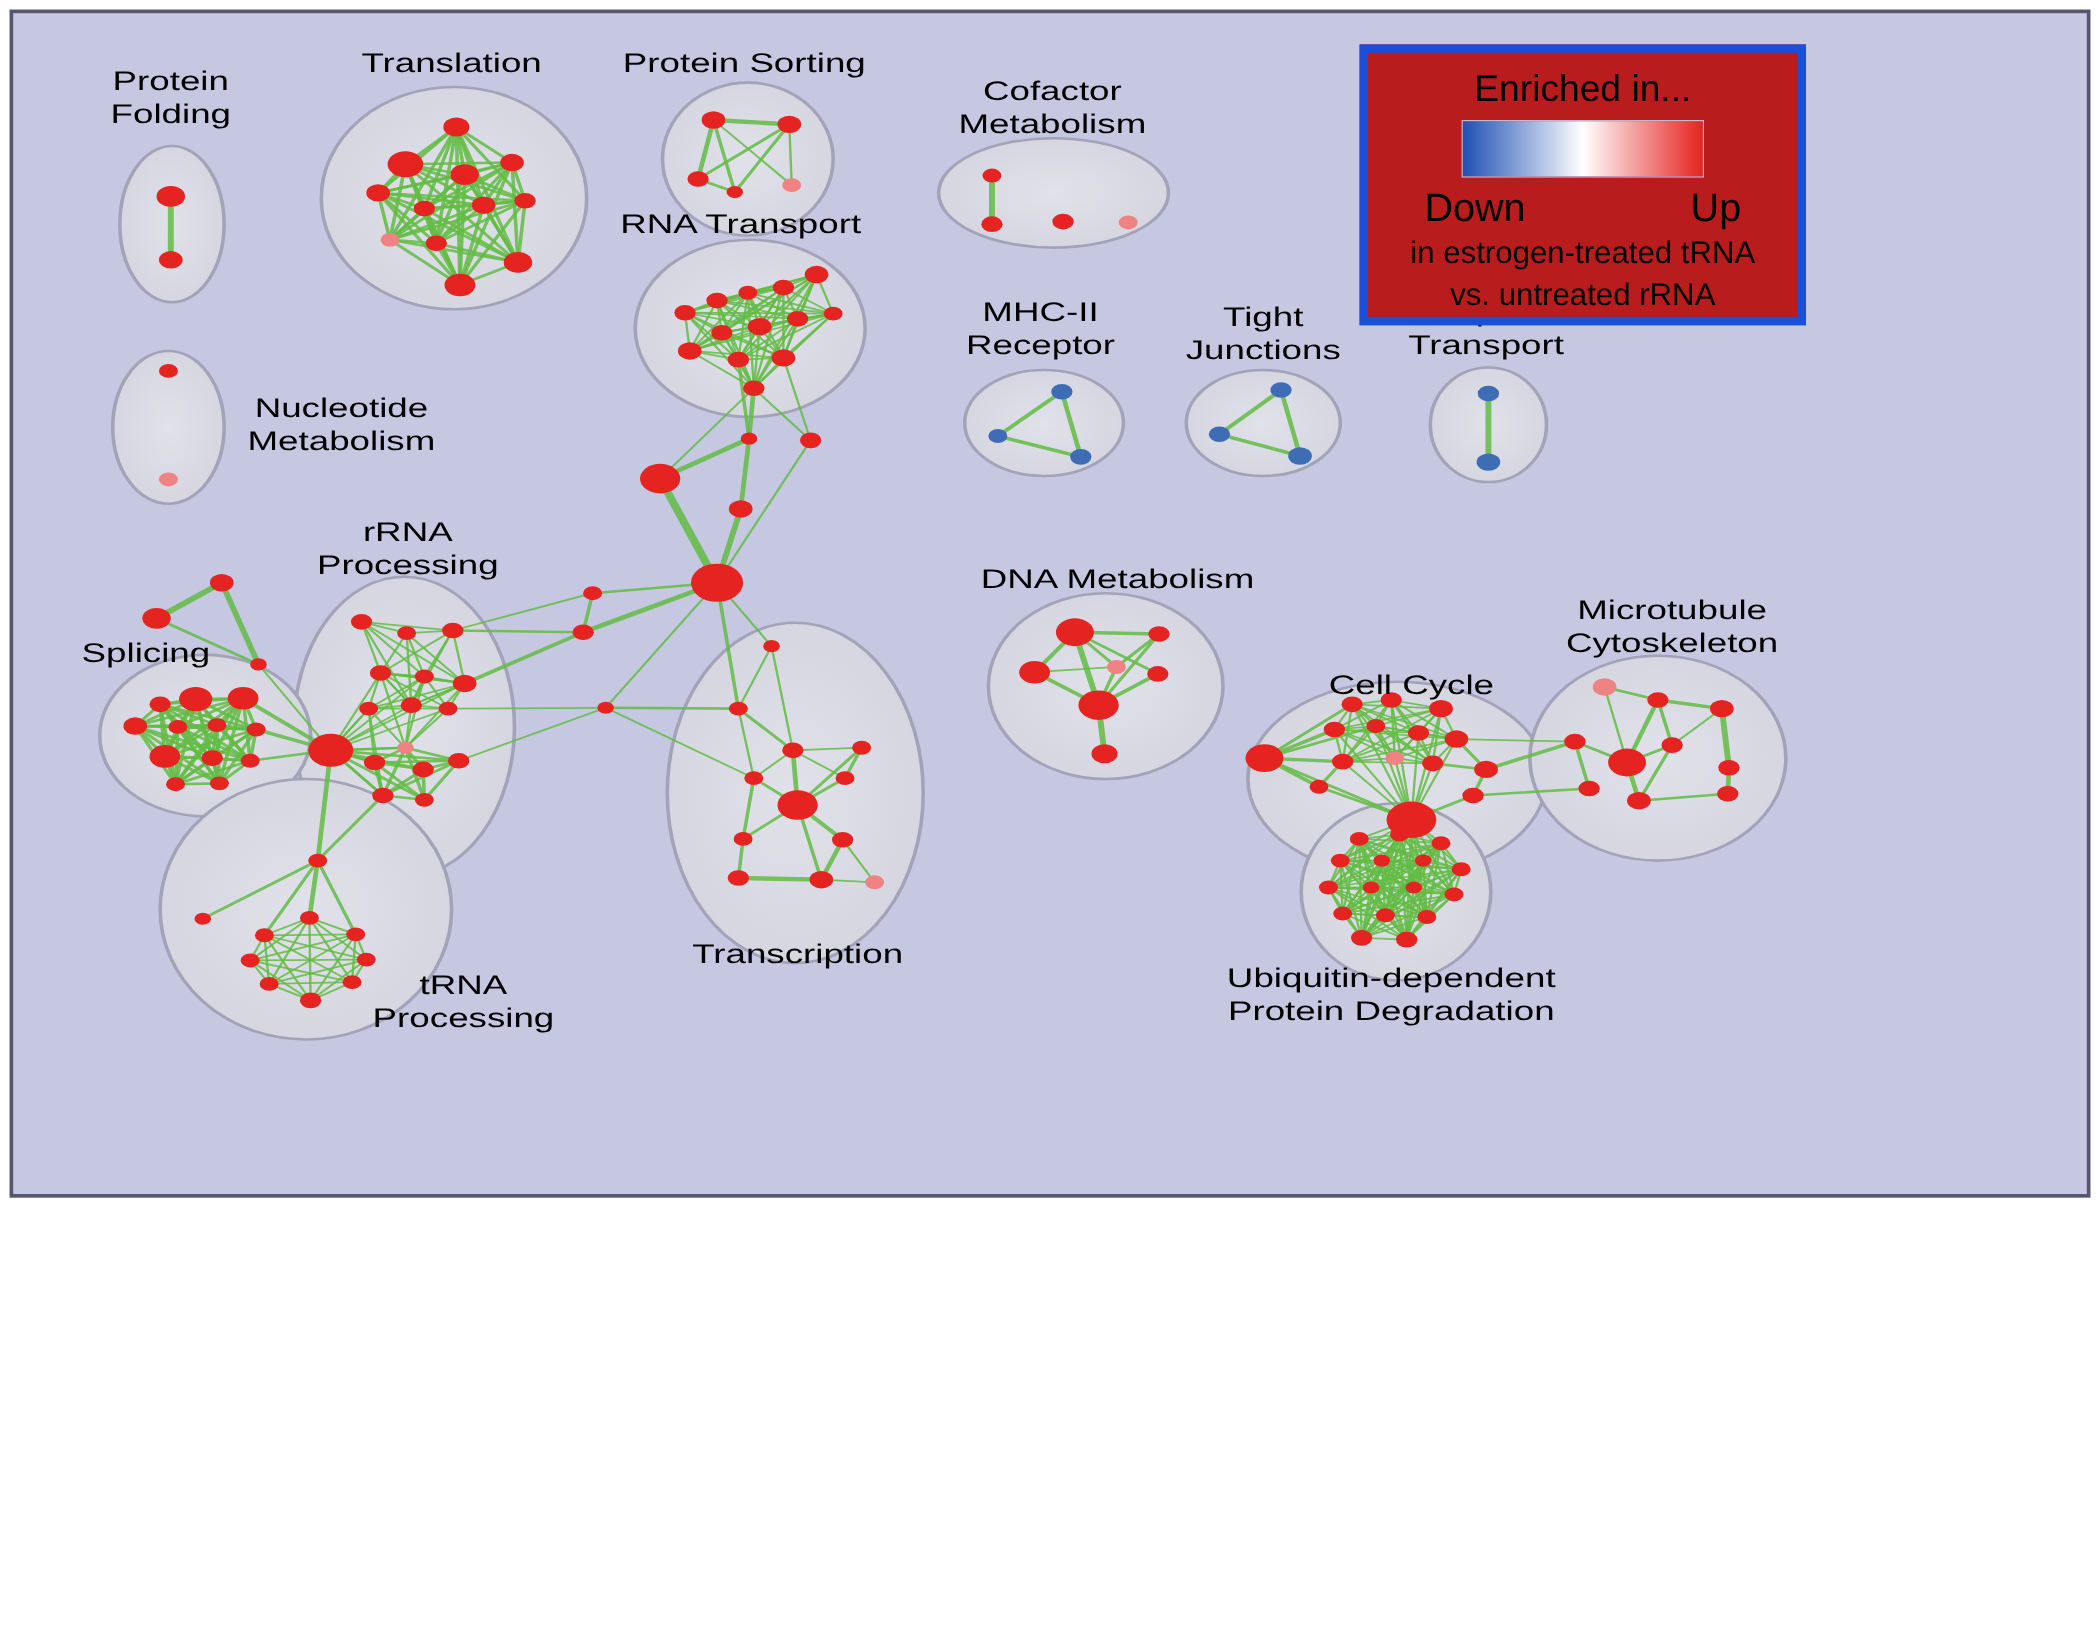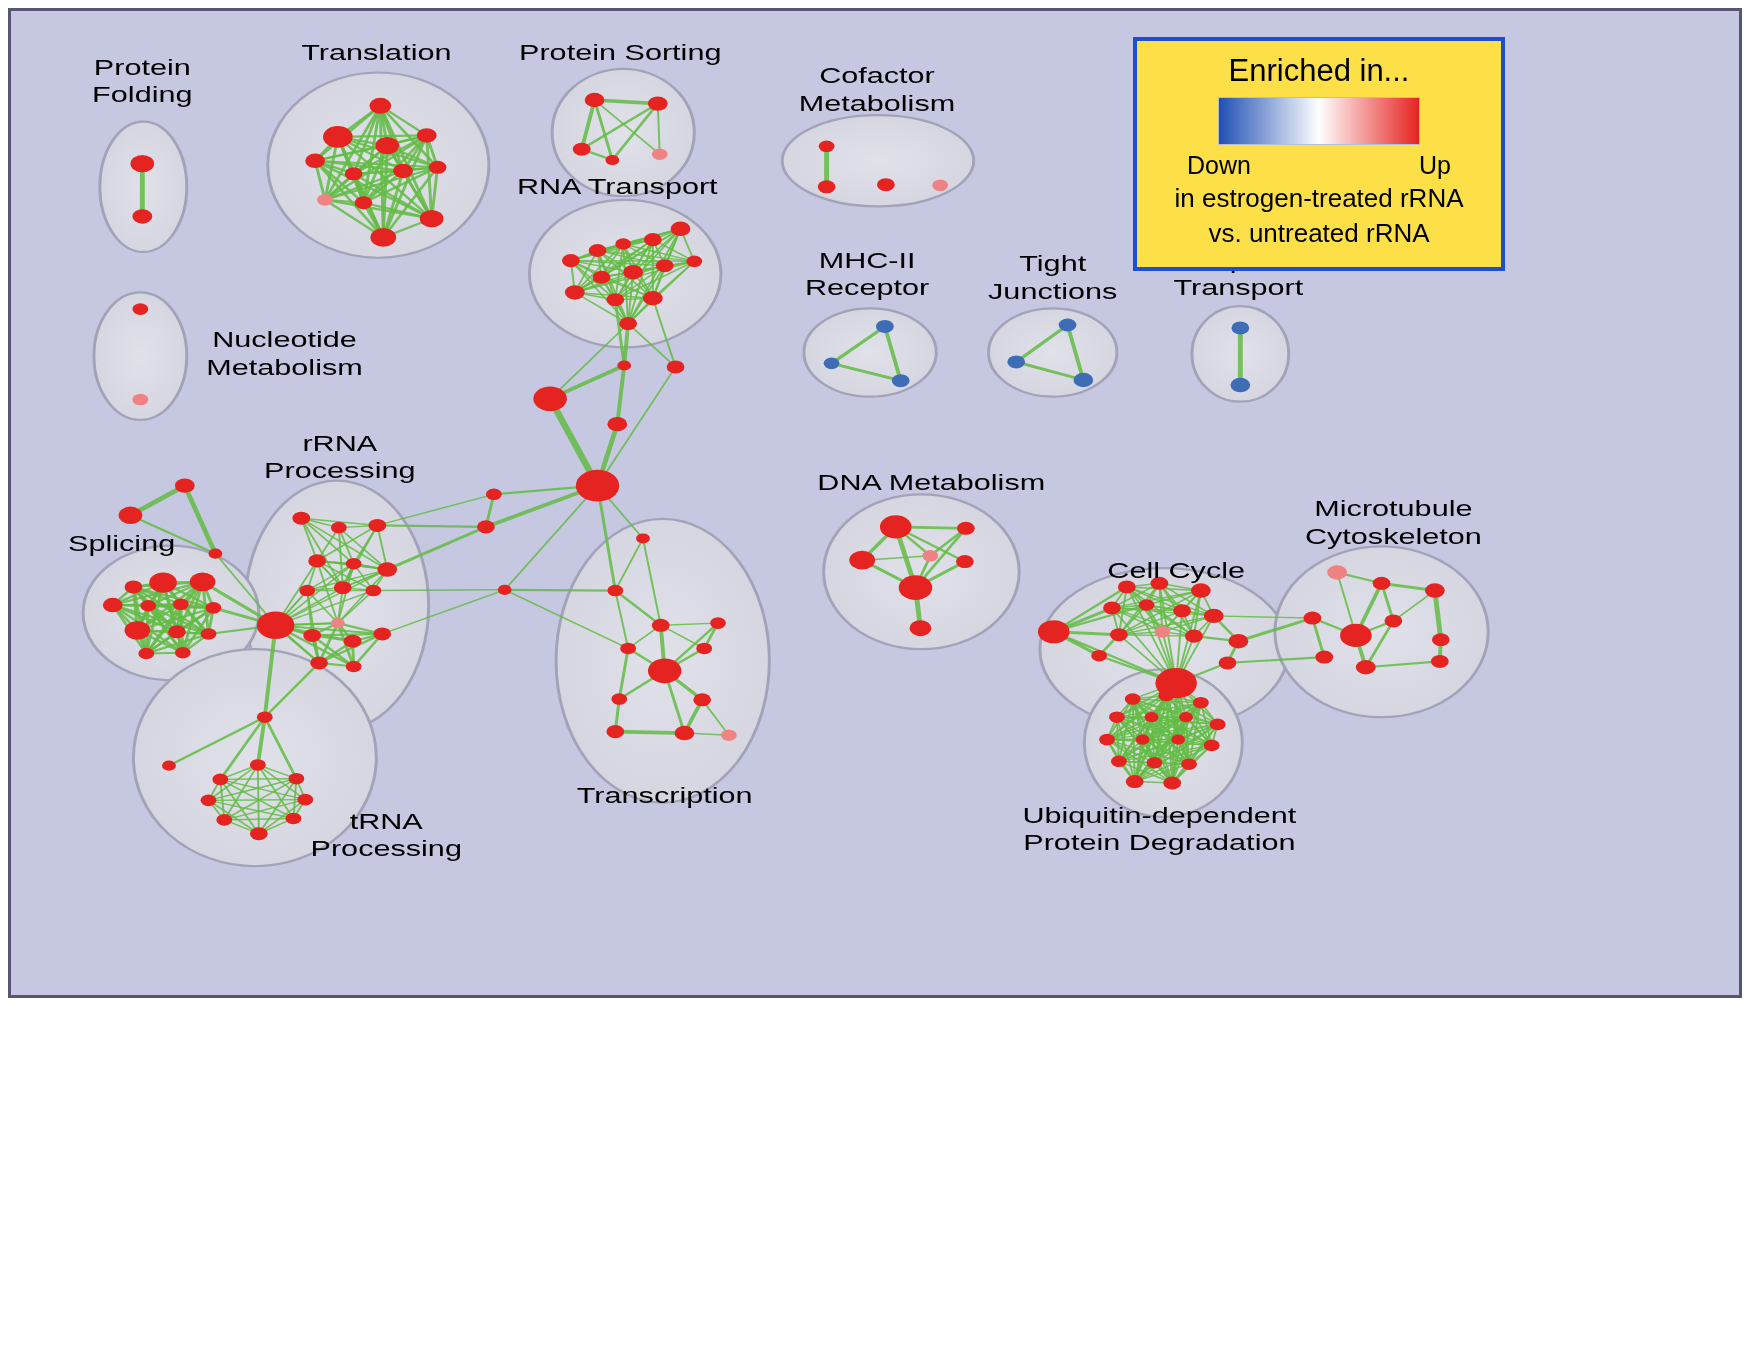--- a/index.html
+++ b/index.html
@@ -1,23 +1,23 @@
 <!DOCTYPE html>
 <html><head>
 <meta charset="utf-8">
 <style>
   html,body{margin:0;padding:0;background:#ffffff;font-family:"Liberation Sans",sans-serif;}
   .page{width:1750px;height:1006px;box-sizing:border-box;padding:8px;background:#ffffff;}
   .frame{position:relative;width:100%;height:100%;box-sizing:border-box;border:3px solid #565670;background:#c6c7e1;overflow:hidden;}
   svg.net{position:absolute;inset:0;width:100%;height:100%;}
   .legend{position:absolute;left:1122px;top:26px;width:372px;height:234px;box-sizing:border-box;
-          border:4px solid #1d4ed8;background:#fde047;display:flex;flex-direction:column;align-items:center;}
+          border:7px solid #1d4ed8;background:#b91c1c;display:flex;flex-direction:column;align-items:center;}
   .legend-title{font-size:31px;color:#000;margin-top:12px;}
   .legend-gradient{width:200px;height:46px;margin-top:8px;border:1px solid #b9bad4;}
-  .legend-scale-labels{width:264px;display:flex;justify-content:space-between;font-size:25px;color:#000;margin-top:6px;}
+  .legend-scale-labels{width:264px;display:flex;justify-content:space-between;font-size:33px;color:#000;margin-top:6px;}
   .legend-caption{font-size:26px;color:#000;line-height:1.25;margin-top:2px;}
 </style>
 </head>
 <body>
 
 <div class="page">
   <div class="frame" style="background: rgb(198, 199, 225);">
 
     <svg id="net" class="net" viewBox="0 0 1750 1360" preserveAspectRatio="none">
         <defs>
@@ -855,18 +855,18 @@
         </g>
       </svg>
 
     <div class="legend">
       <div class="legend-title">Enriched in...</div>
       <div class="legend-gradient" style="background: linear-gradient(90deg, rgb(32, 80, 180) 0%, rgb(255, 255, 255) 50%, rgb(229, 35, 32) 100%);"></div>
       <div class="legend-scale-labels">
         <span>Down</span>
         <span>Up</span>
       </div>
-      <div class="legend-caption">in estrogen-treated rRNA</div>
+      <div class="legend-caption">in estrogen-treated tRNA</div>
       <div class="legend-caption">vs. untreated rRNA</div>
     </div>
 
   </div>
 </div>
 
 </body></html>

